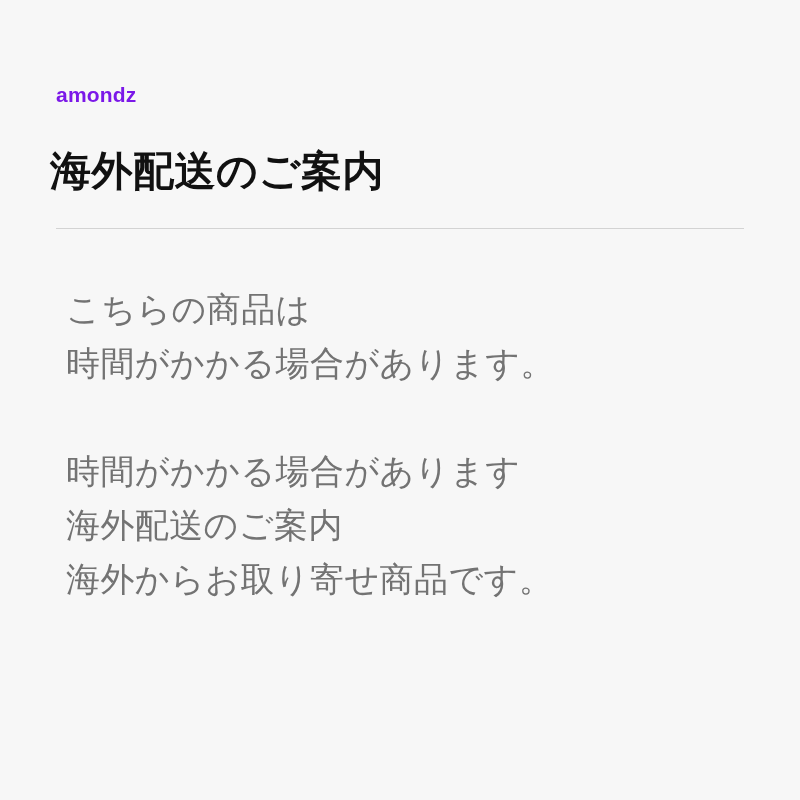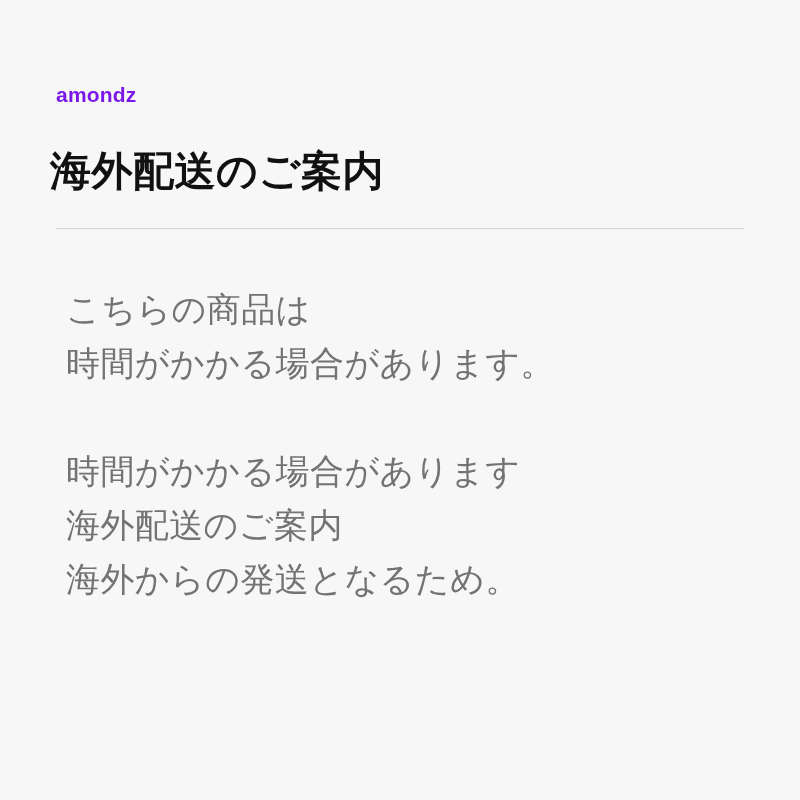--- a/index.html
+++ b/index.html
@@ -78,16 +78,16 @@
   <div class="divider"></div>
 
   <div class="body-block block-1">
     <span class="body-line">こちらの商品は</span>
     <span class="body-line">時間がかかる場合があります。</span>
   </div>
 
   <div class="body-block block-2">
     <span class="body-line">時間がかかる場合があります</span>
     <span class="body-line">海外配送のご案内</span>
-    <span class="body-line">海外からの発送となるため。</span>
+    <span class="body-line">海外からお取り寄せ商品です。</span>
   </div>
 
 </div>
 
 </body></html>

